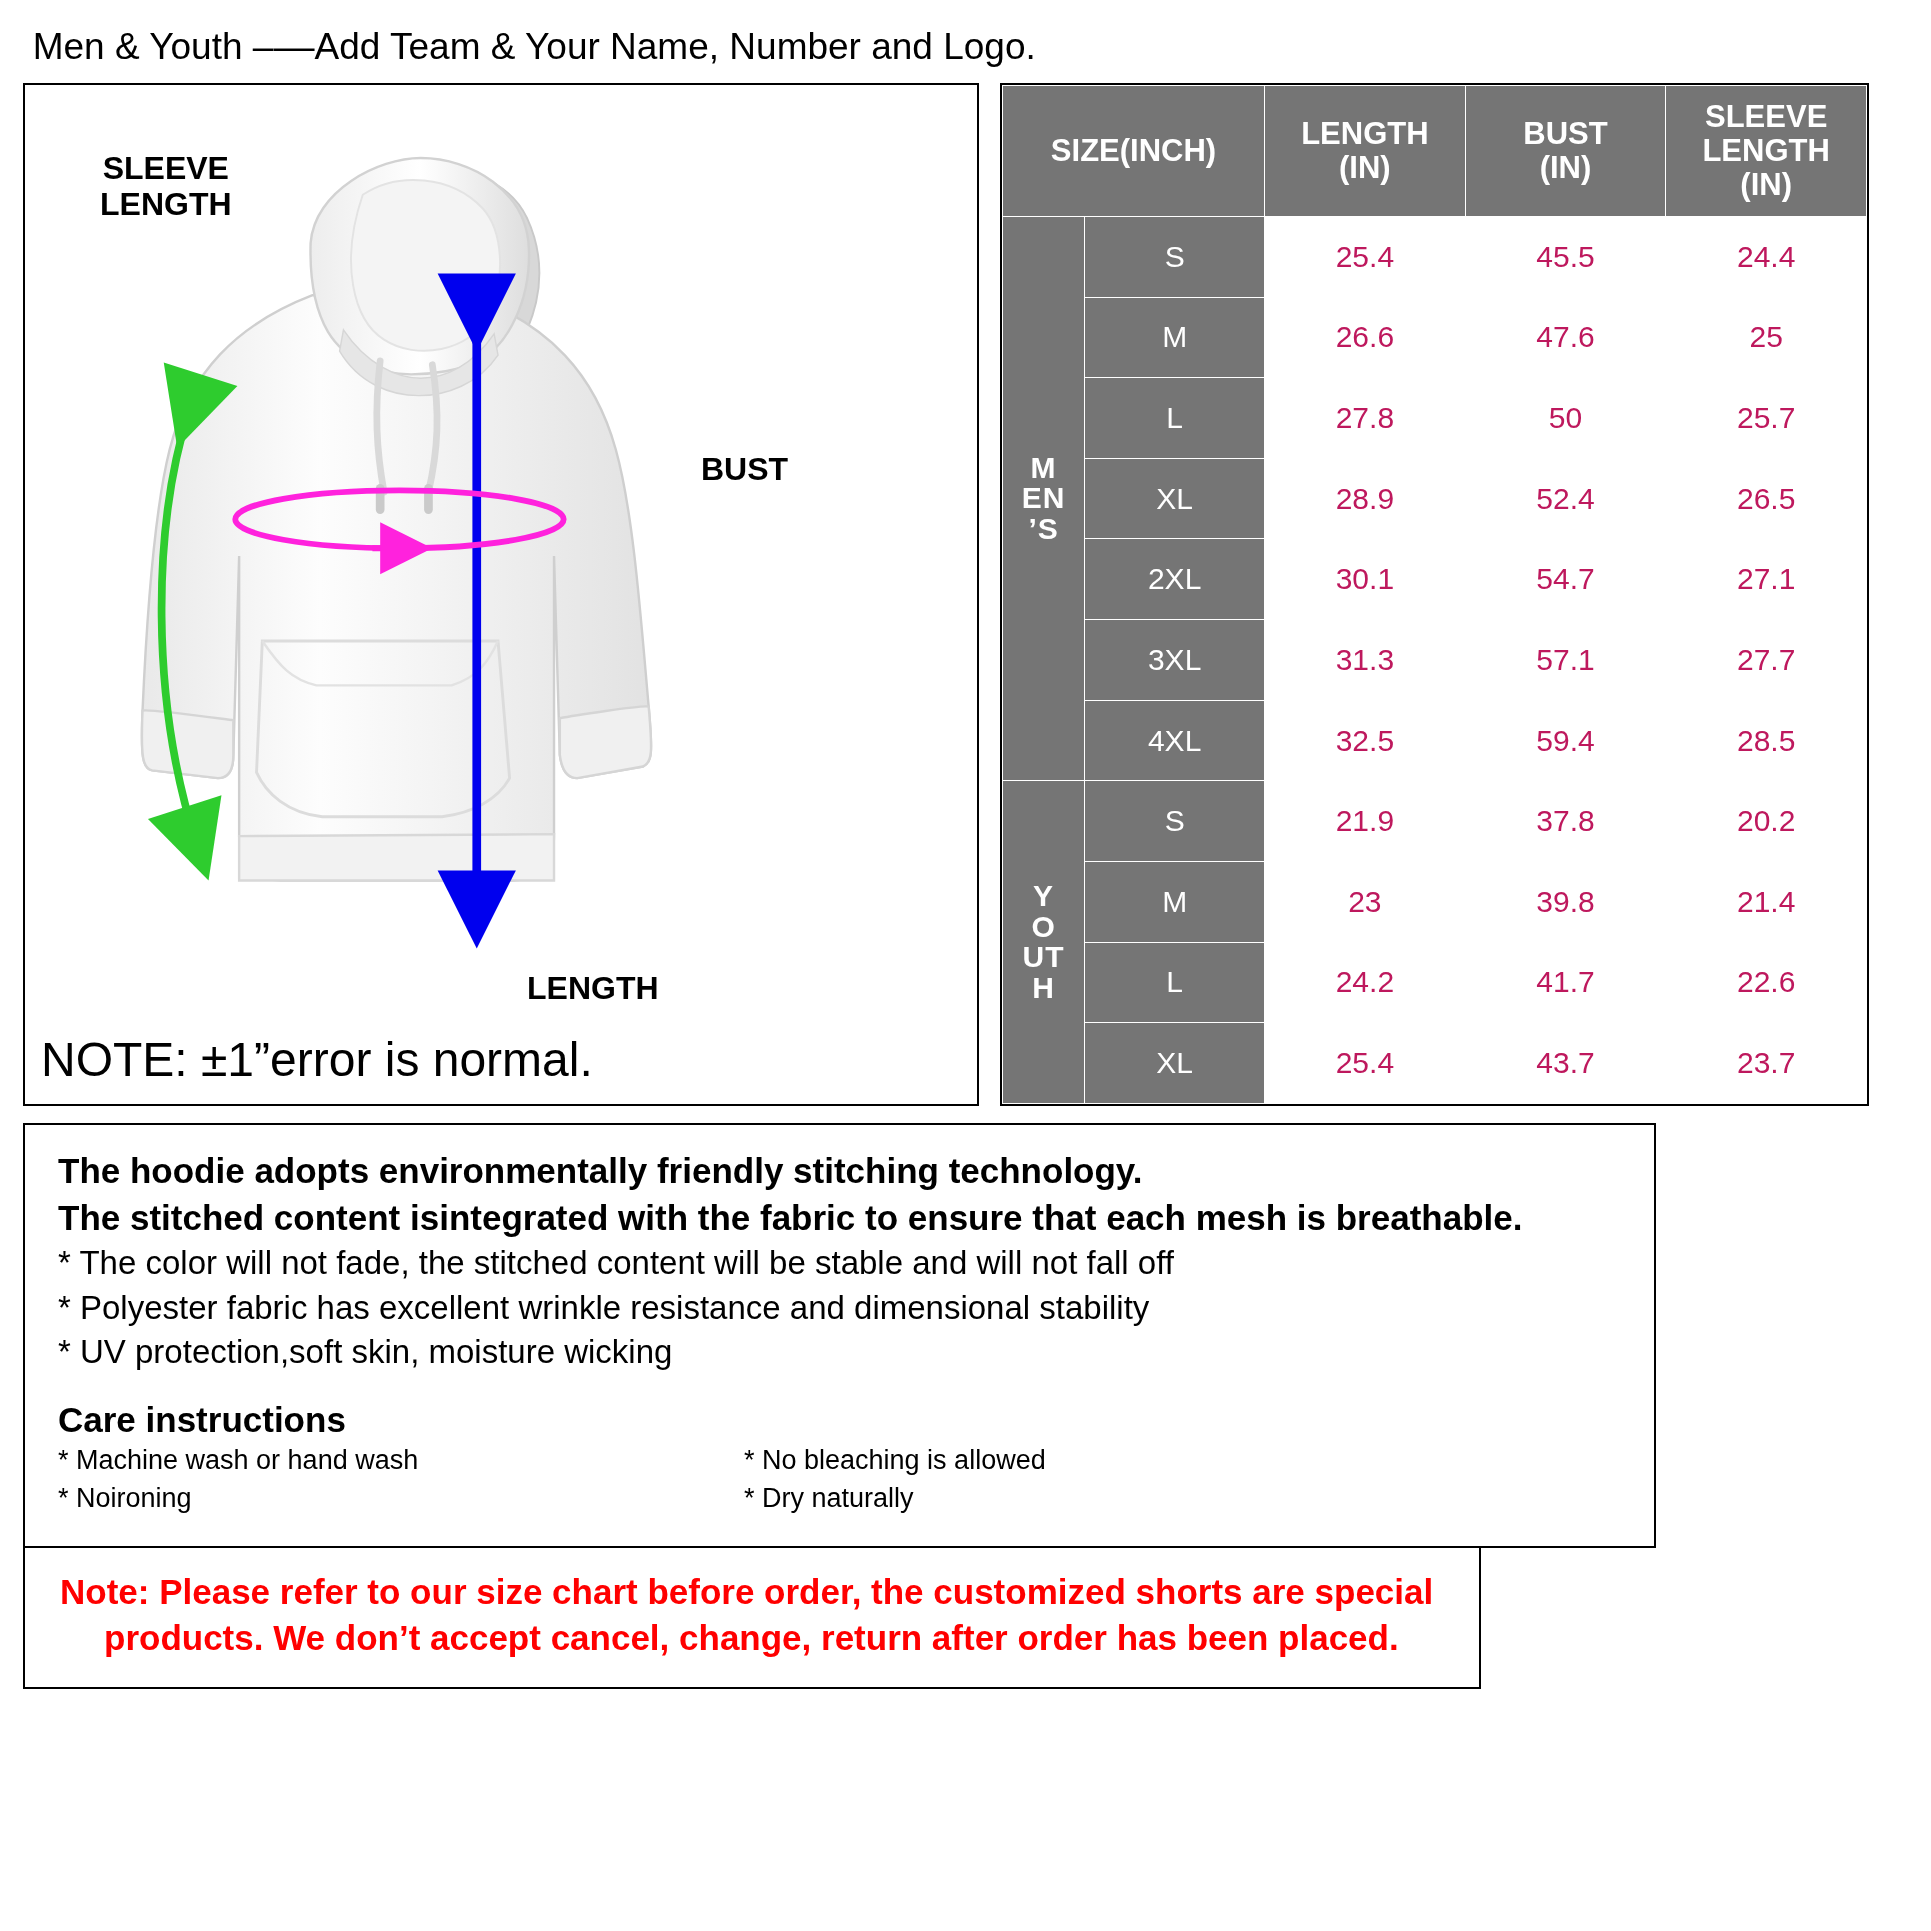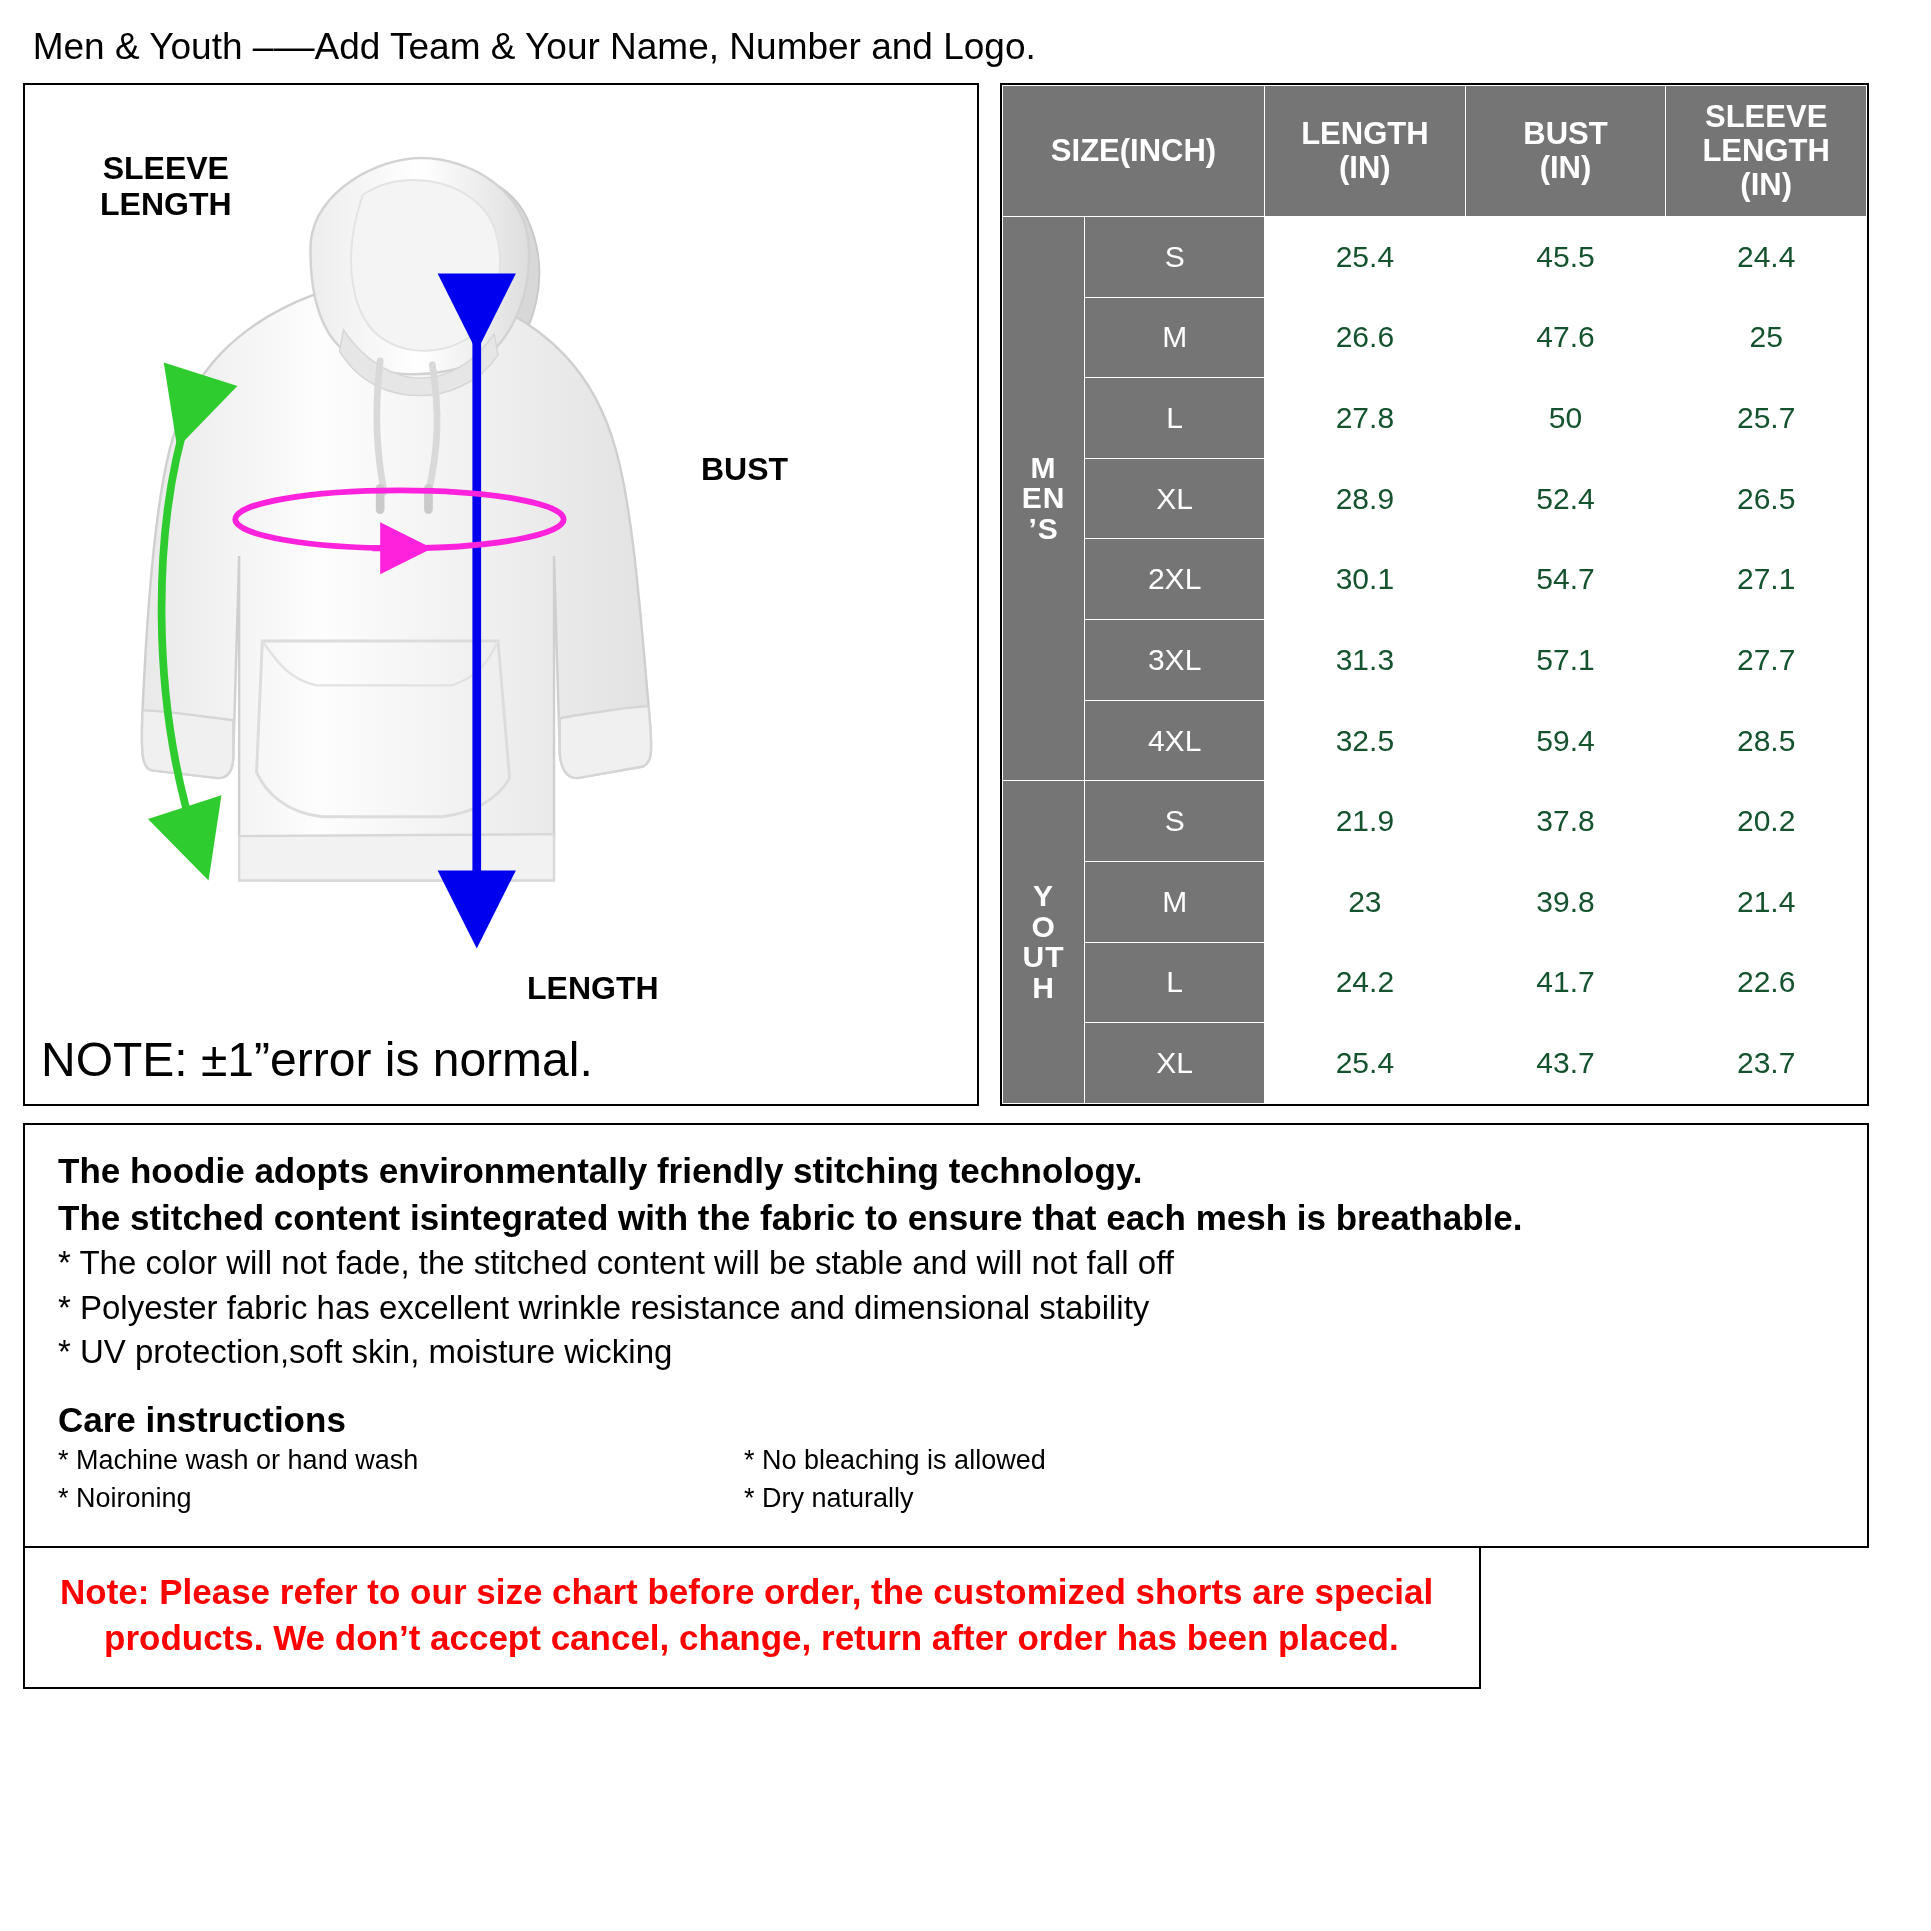--- a/index.html
+++ b/index.html
@@ -94,21 +94,21 @@
   }
   .sz-cell {
     background: #757575;
     color: #ffffff;
     font-weight: normal;
     font-size: 30px;
     width: 164px;
   }
   .val-cell {
     background: #ffffff;
-    color: #14532d;
+    color: #be185d;
   }
   col.c-size { width: 164px; }
   col.c-len  { width: 183px; }
   col.c-bust { width: 183px; }
   col.c-slv  { width: 183px; }
   
   .hoodie-svg {
     position: absolute;
     left: 48px;
     top: 17.4px;
@@ -130,21 +130,21 @@
     bottom: 17.4px;
     text-align: left;
     font-size: 48px;
   }
   
   .info-box {
     border: 2.9px solid #000;
     margin-top: 17.4px;
     box-sizing: border-box;
     padding: 23px 42px 29px 33px;
-    width: 1846px;
+    width: 1633px;
   }
   .info-strong {
     font-size: 35px;
     font-weight: bold;
     line-height: 1.32;
   }
   .info-line {
     font-size: 33px;
     line-height: 1.36;
   }

